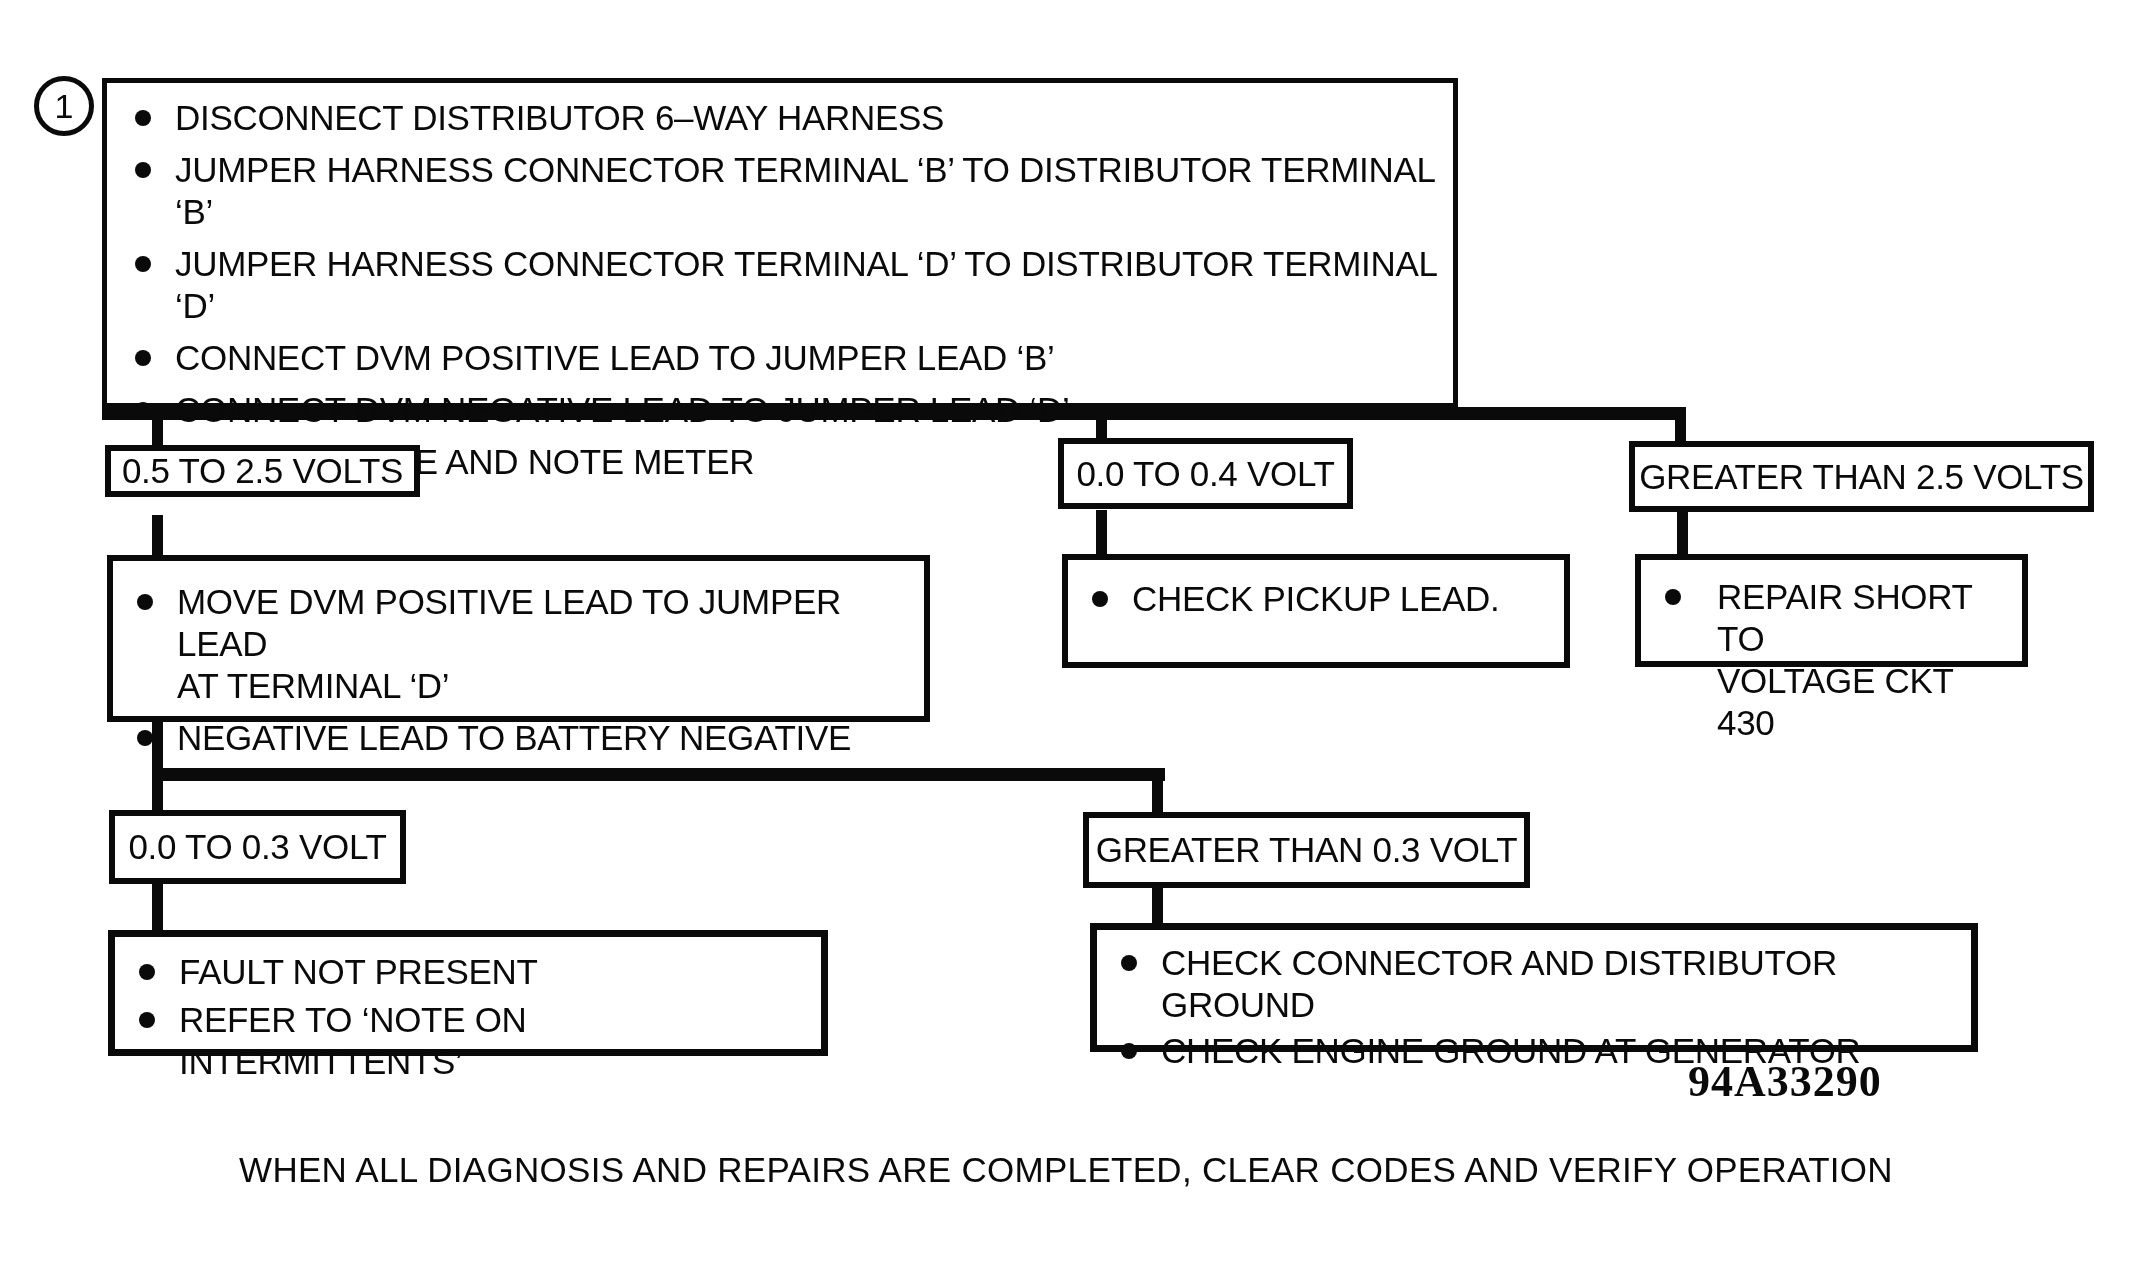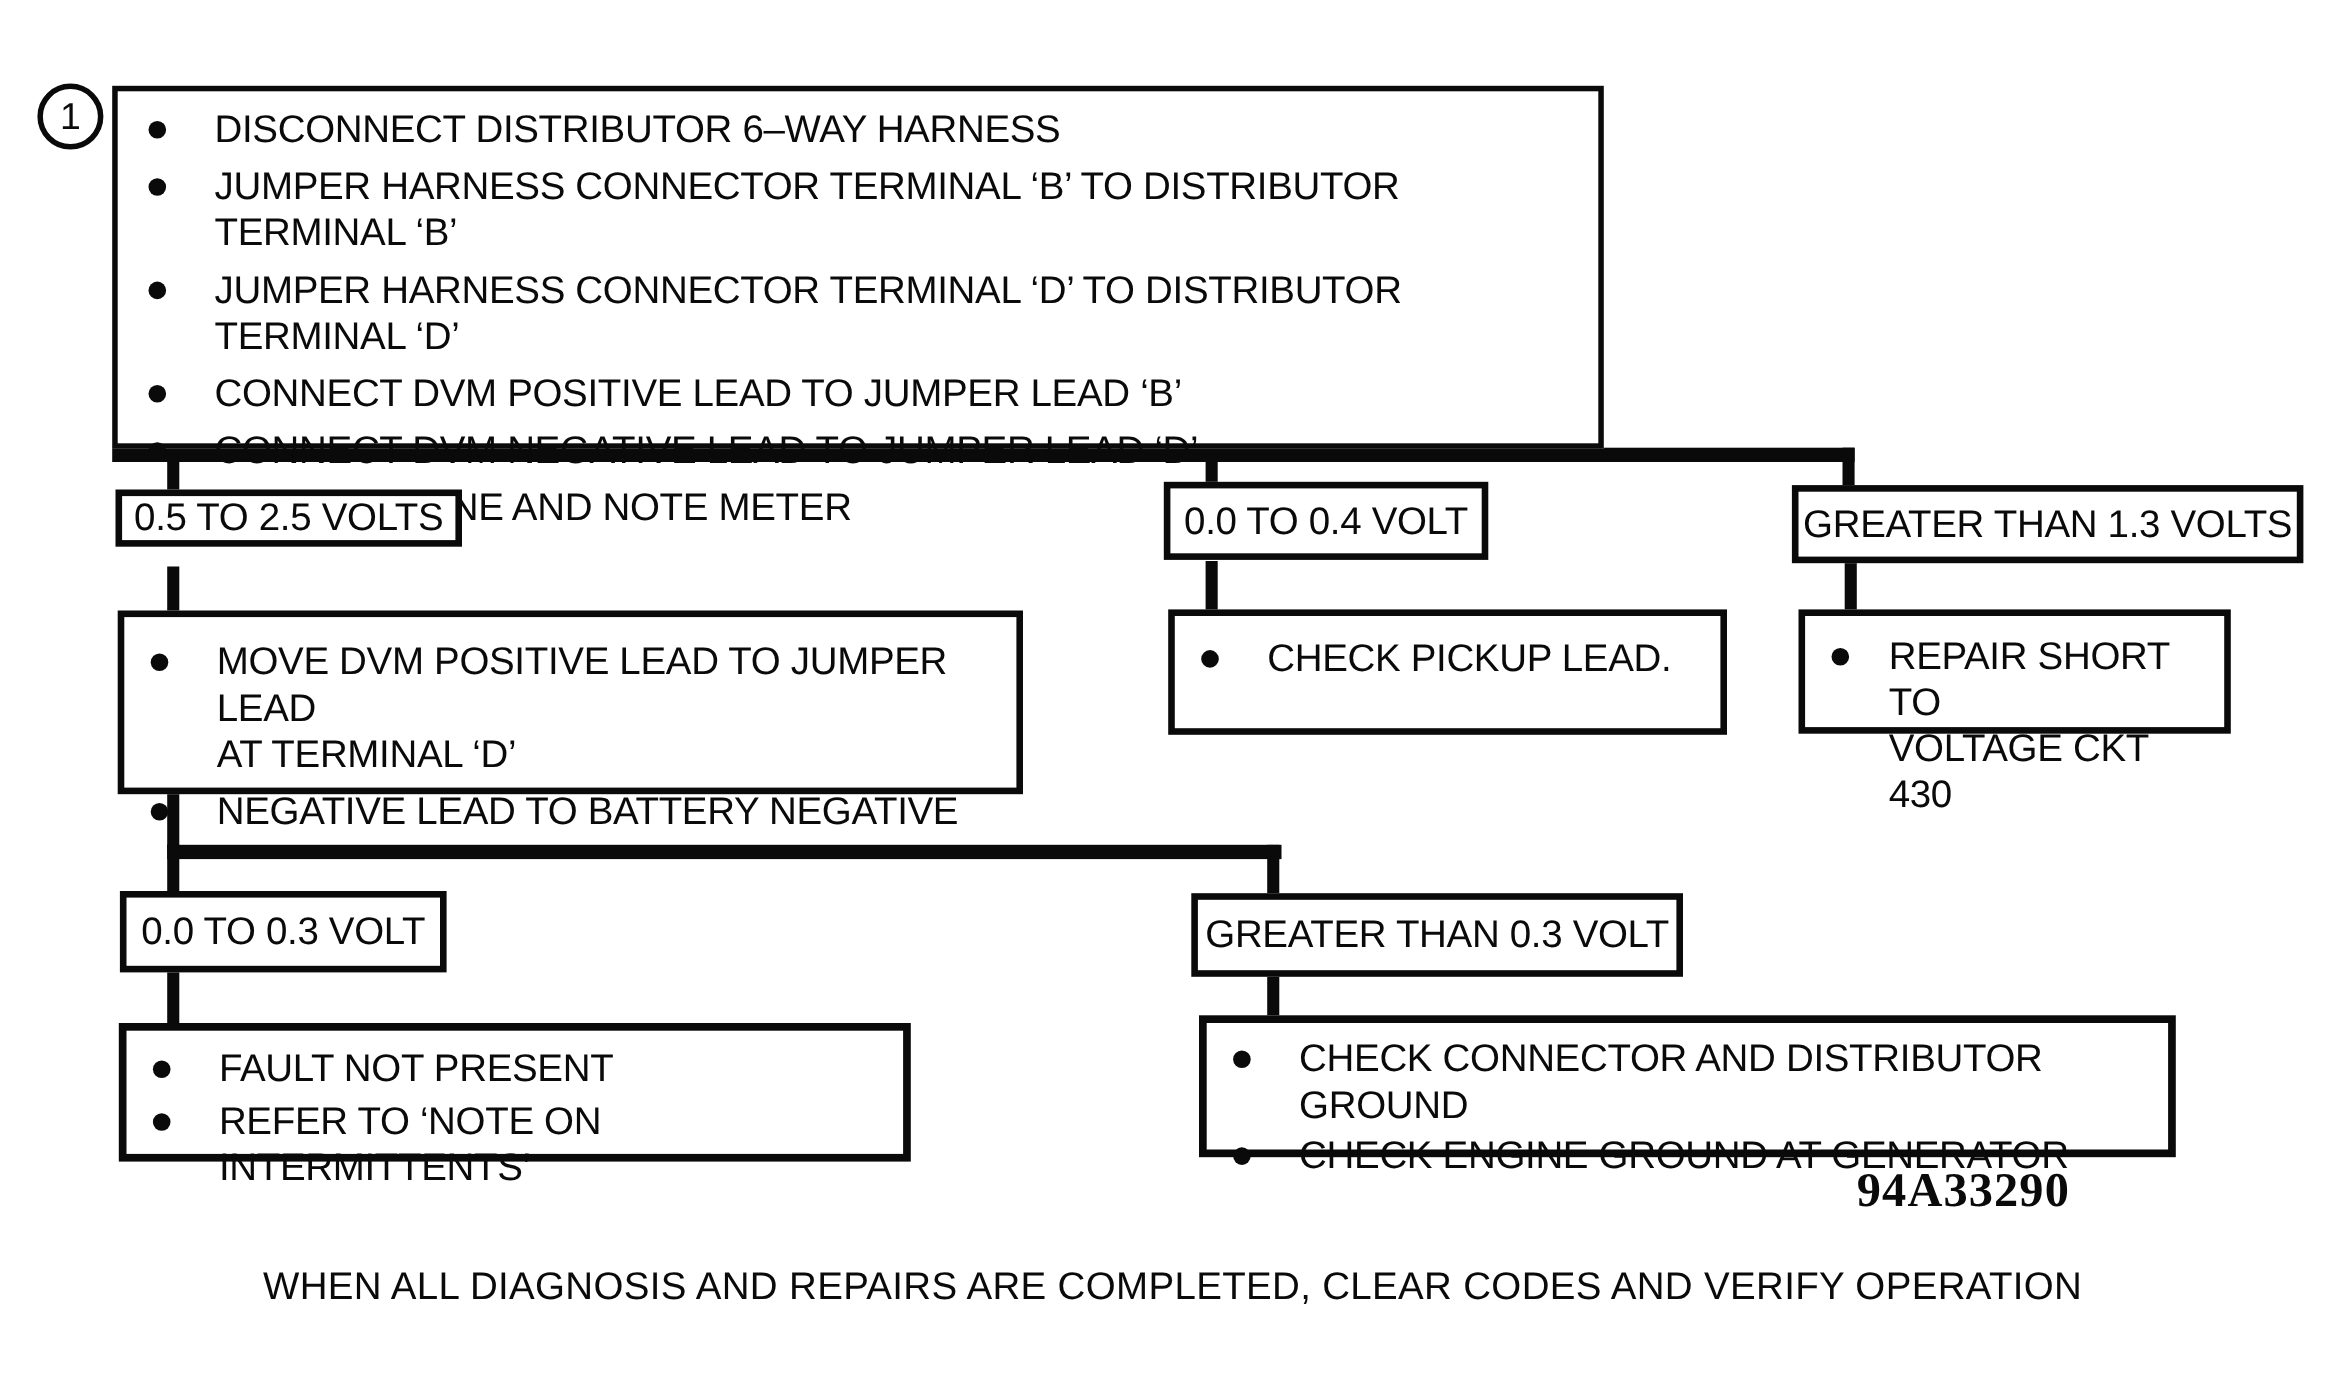--- a/index.html
+++ b/index.html
@@ -25,21 +25,21 @@
     font-size:35px;letter-spacing:-0.3px;white-space:nowrap;
   }
   
   .rows{display:flex;flex-direction:column;box-sizing:border-box;height:100%;}
   .row{display:flex;align-items:flex-start;margin-bottom:10px;}
   .dot{
     flex:0 0 16px;width:16px;height:16px;border-radius:50%;
     background:#0a0a0a;margin-top:13px;
   }
   .txt{
-    margin-left:44px;font-size:35px;line-height:42px;
+    margin-left:24px;font-size:35px;line-height:42px;
     letter-spacing:-0.3px;white-space:pre-line;
   }
   
   .badge{
     position:absolute;left:34px;top:76px;width:60px;height:60px;
     border:5px solid #0a0a0a;border-radius:50%;box-sizing:border-box;
     display:flex;align-items:center;justify-content:center;
     font-size:34px;background:#ffffff;z-index:2;
   }
   
@@ -105,21 +105,21 @@
     </div>
   </div>
 
   <div class="box label-box" style="left:105px;top:445px;width:315px;height:52px;align-items:flex-end;">
     <span>0.5 TO 2.5 VOLTS</span>
   </div>
   <div class="box label-box" style="left:1058px;top:438px;width:295px;height:71px;">
     <span>0.0 TO 0.4 VOLT</span>
   </div>
   <div class="box label-box" style="left:1629px;top:441px;width:465px;height:71px;">
-    <span>GREATER THAN 1.3 VOLTS</span>
+    <span>GREATER THAN 2.5 VOLTS</span>
   </div>
 
   <div class="box" style="left:107px;top:555px;width:823px;height:167px;">
     <div class="rows" style="padding:20px 10px 0 24px;border-radius:19px;">
       <div class="row">
         <span class="dot"></span>
         <span class="txt">MOVE DVM POSITIVE LEAD TO JUMPER LEAD
 AT TERMINAL ‘D’</span>
       </div>
       <div class="row">

